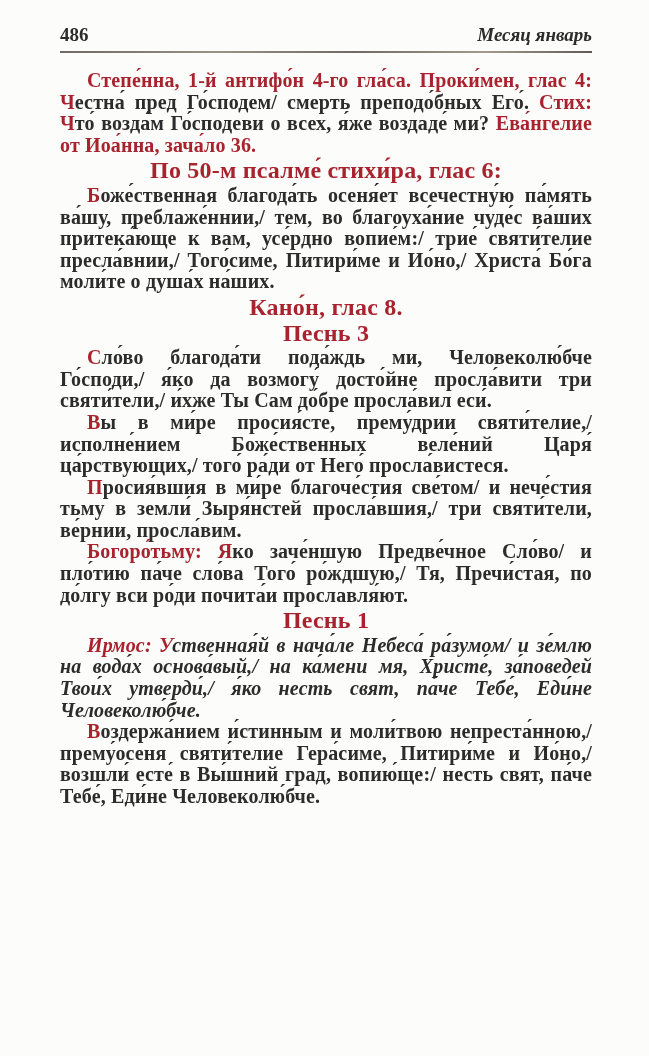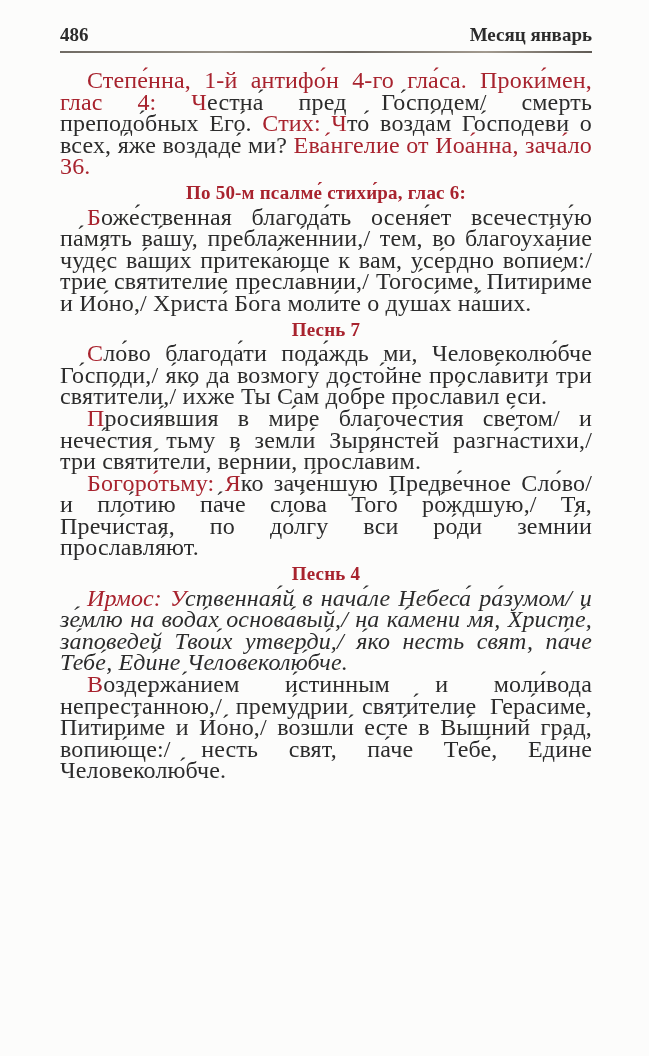--- a/index.html
+++ b/index.html
@@ -17,58 +17,60 @@
     color:var(--ink);
   }
   .page{
     width:649px;height:1056px;
     padding:24px 57px 0 60px;
   }
   .header{
     display:flex;justify-content:space-between;align-items:baseline;
     font-size:19px;font-weight:700;color:var(--ink);
   }
-  .header .running{margin-left:48px;}
+  .header .running{font-style:italic;margin-left:48px;}
   .rule{
     height:2px;margin-top:5px;
     background:linear-gradient(90deg,#6f6a63 0%,#989288 30%,#6f6a63 55%,#a29a8f 80%,#5f5a54 100%);
   }
   .body-col{margin-top:17px;}
   p.para{
     margin:0;
-    font-size:24px;line-height:21.6px;
-    font-weight:400;
+    font-size:20px;line-height:21.6px;
+    font-weight:700;
     text-align:justify;
     text-indent:27px;
     letter-spacing:0.15px;
     color:var(--ink);
   }
   p.para.italic{font-style:italic;}
   .heading{
     text-align:center;color:var(--red);
-    font-weight:700;font-size:19px;line-height:21.6px;
+    font-weight:700;font-size:24px;line-height:21.6px;
     margin:4px 0 3px;
     letter-spacing:0.2px;
   }
   .red{color:var(--red);}
 </style>
 </head>
 <body>
 
 <div class="page">
   <div class="header">
     <span>486</span>
     <span class="running">Месяц январь</span>
   </div>
   <div class="rule"></div>
   <div class="body-col" id="page-body">
       <p class="para"><span class="red">Степе́нна, 1-й антифо́н 4-го гла́са. Проки́мен, глас 4: </span><span class="red">Ч</span><span class="">естна́ пред Го́сподем/ смерть преподо́бных Его́. </span><span class="red">Стих: </span><span class="red">Ч</span><span class="">то́ возда́м Го́сподеви о всех, я́же воздаде́ ми? </span><span class="red">Ева́нгелие от Иоа́нна, зача́ло 36.</span></p>
       <div class="heading">По 50-м псалме́ стихи́ра, глас 6:</div>
       <p class="para"><span class="red">Б</span><span class="">оже́ственная благода́ть осеня́ет всечестну́ю па́мять ва́шу, преблаже́ннии,/ тем, во благоуха́ние чуде́с ва́ших притека́юще к вам, усе́рдно вопие́м:/ трие́ святи́телие пресла́внии,/ Того́симе, Питири́ме и Ио́но,/ Христа́ Бо́га моли́те о душа́х на́ших.</span></p>
-      <div class="heading">Песнь 7</div>
+      <div class="heading">Кано́н, глас 8.</div>
+      <div class="heading">Песнь 3</div>
       <p class="para"><span class="red">С</span><span class="">ло́во благода́ти пода́ждь ми, Человеколю́бче Го́споди,/ я́ко да возмогу́ досто́йне просла́вити три святи́тели,/ и́хже Ты Сам до́бре просла́вил еси́.</span></p>
-      <p class="para"><span class="red">П</span><span class="">росия́вшия в ми́ре благоче́стия све́том/ и нече́стия тьму в земли́ Зыря́нстей разгна́стихи,/ три святи́тели, ве́рнии, просла́вим.</span></p>
-      <p class="para"><span class="red">Богоро́тьму: </span><span class="red">Я</span><span class="">ко заче́ншую Предве́чное Сло́во/ и пло́тию па́че сло́ва Того́ ро́ждшую,/ Тя, Пречи́стая, по до́лгу вси ро́ди земни́и прославля́ют.</span></p>
-      <div class="heading">Песнь 4</div>
+      <p class="para"><span class="red">В</span><span class="">ы в ми́ре просия́сте, прему́дрии святи́телие,/ исполне́нием Боже́ственных веле́ний Царя́ ца́рствующих,/ того́ ра́ди от Него́ просла́вистеся.</span></p>
+      <p class="para"><span class="red">П</span><span class="">росия́вшия в ми́ре благоче́стия све́том/ и нече́стия тьму в земли́ Зыря́нстей просла́вшия,/ три святи́тели, ве́рнии, просла́вим.</span></p>
+      <p class="para"><span class="red">Богоро́тьму: </span><span class="red">Я</span><span class="">ко заче́ншую Предве́чное Сло́во/ и пло́тию па́че сло́ва Того́ ро́ждшую,/ Тя, Пречи́стая, по до́лгу вси ро́ди почита́и прославля́ют.</span></p>
+      <div class="heading">Песнь 1</div>
       <p class="para italic"><span class="red">Ирмос: </span><span class="red">У</span><span class="">ственная́й в нача́ле Небеса́ ра́зумом/ и зе́млю на вода́х основа́вый,/ на ка́мени мя, Христе́, за́поведей Твои́х утверди́,/ я́ко несть свят, па́че Тебе́, Еди́не Человеколю́бче.</span></p>
-      <p class="para"><span class="red">В</span><span class="">оздержа́нием и́стинным и моли́вода непреста́нною,/ прему́дрии святи́телие Гера́симе, Питири́ме и Ио́но,/ возшли́ есте́ в Вы́шний град, вопию́ще:/ несть свят, па́че Тебе́, Еди́не Человеколю́бче.</span></p>
+      <p class="para"><span class="red">В</span><span class="">оздержа́нием и́стинным и моли́твою непреста́нною,/ прему́осеня святи́телие Гера́симе, Питири́ме и Ио́но,/ возшли́ есте́ в Вы́шний град, вопию́ще:/ несть свят, па́че Тебе́, Еди́не Человеколю́бче.</span></p>
     </div>
 </div>
 
 </body></html>

